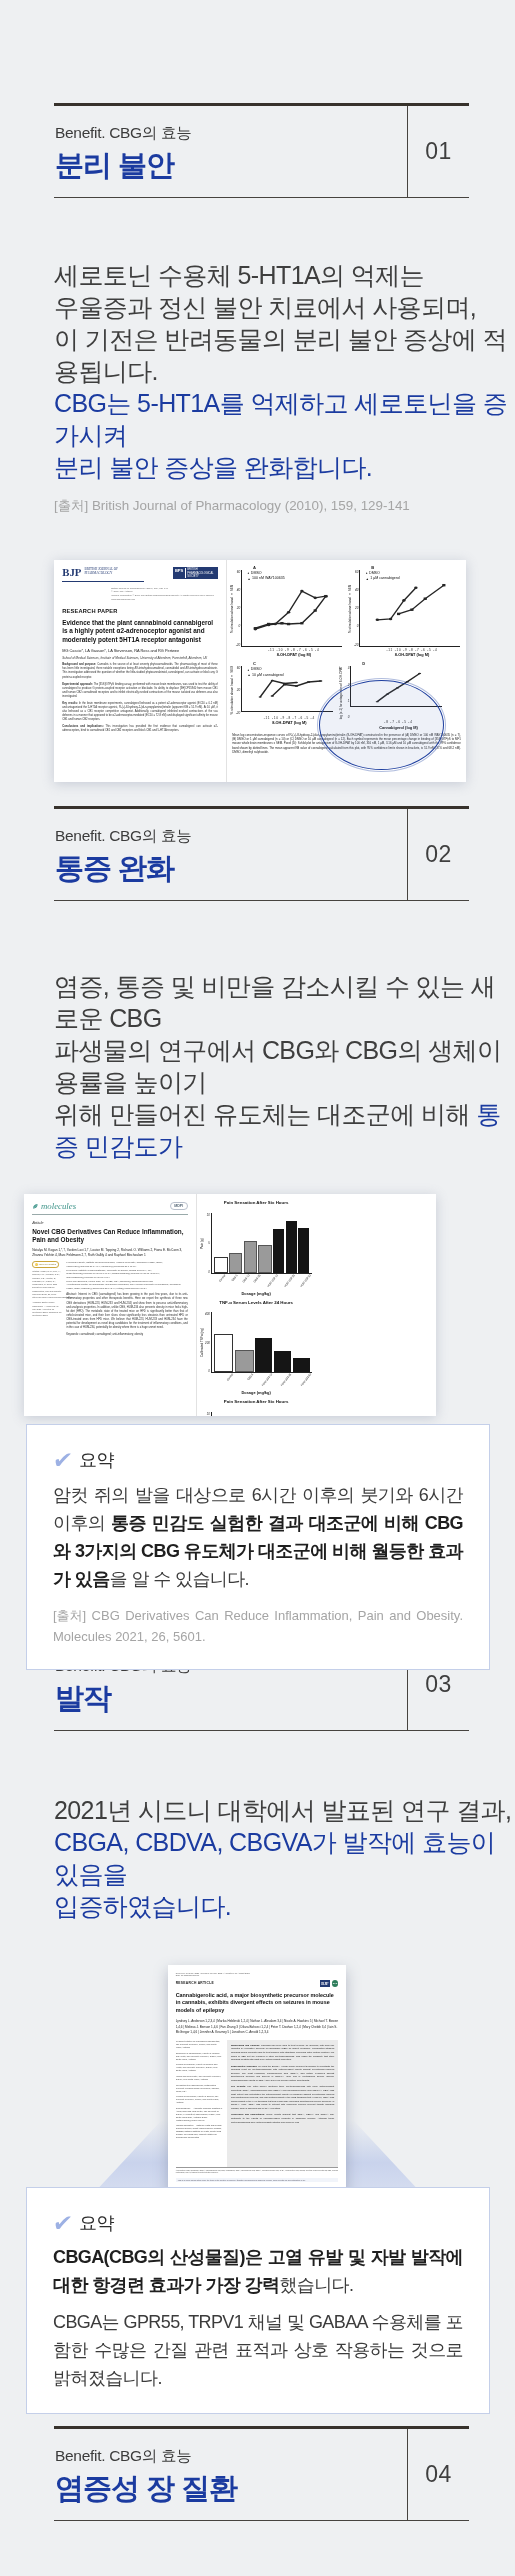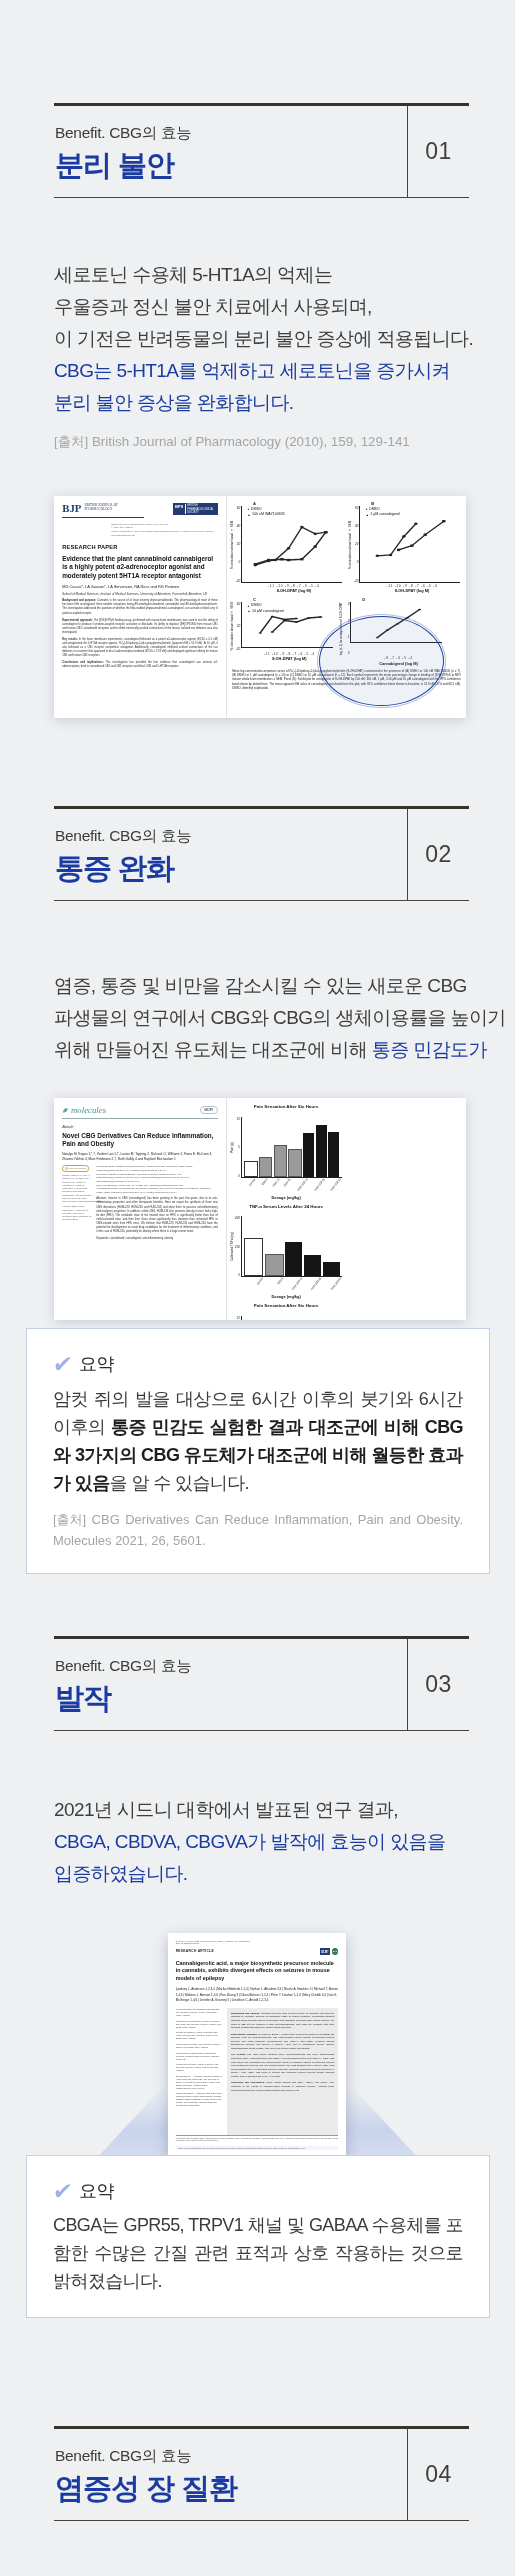--- a/index.html
+++ b/index.html
@@ -10,26 +10,26 @@
   
   .shead{margin-left:54px;width:415px;box-sizing:border-box;display:flex;
          border-top:3.1px solid #37322c;border-bottom:1px solid #46433f;}
   .shead-main{flex:1;padding:16.5px 0 17.5px 1px;}
   .cat{font-size:15.5px;color:#3c3c3c;letter-spacing:-0.3px;}
   .stitle{margin:6.2px 0 0;font-size:29px;line-height:30px;font-weight:700;color:#1b3ba0;letter-spacing:-1px;}
   .snum{width:61px;border-left:1px solid #46433f;display:flex;align-items:center;justify-content:center;}
   .snum span{font-size:23px;color:#3f3f3f;letter-spacing:0.5px;}
 
   
-  .btext{margin:61px 0 0 54px;font-size:19px;line-height:32px;letter-spacing:-0.6px;color:#3e3e3e;}
+  .btext{margin:61px 0 0 54px;font-size:25px;line-height:32px;letter-spacing:-0.6px;color:#3e3e3e;}
   .bl{color:#1b3ba0;font-weight:400;}
   .cite{margin:13.4px 0 0 54px;font-size:13.4px;color:#a5a5a5;}
 
   
-  .fig{position:relative;margin-left:54px;background:#fff;box-shadow:0 1.5px 11.3px rgba(110,120,150,.30);}
+  .fig{position:relative;margin-left:24px;background:#fff;box-shadow:0 1.5px 11.3px rgba(110,120,150,.30);}
   .fig1{margin-top:45px;width:412px;height:222px;display:flex;}
   .fig2{margin-top:32px;width:412px;height:222px;display:flex;}
   .pg{box-sizing:border-box;}
   .pg-l{width:173px;padding:7.2px 8.2px 4.1px 8.2px;border-right:0.5px solid #e2e2e2;overflow:hidden;position:relative;}
   .pg-r{flex:1;position:relative;padding:4.1px 5.2px 0 3.1px;overflow:hidden;}
 
   
   .bjp-row{display:flex;align-items:flex-start;gap:3.1px;}
   .bjp-logo{font-family:"Liberation Serif","DejaVu Serif",serif;font-size:10.8px;font-weight:700;color:#233a72;line-height:1;}
   .bjp-name{font-family:"Liberation Serif","DejaVu Serif",serif;font-size:3.3px;color:#233a72;width:37px;line-height:1.3;}
@@ -570,20 +570,21 @@
         <div class="foot3">Abbreviations: CBD, cannabidiol; CBDVA, cannabidivarinic acid; CBG, cannabigerol; CBGA, cannabigerolic acid; CBGVA, cannabigerovarinic acid; GABA, γ-aminobutyric acid; GPR55, G protein-coupled receptor 55; MES, maximal electroshock; TRPV1, transient receptor potential vanilloid 1.</div>
         <div class="oa3">This is an open access article under the terms of the Creative Commons Attribution-NonCommercial-NoDerivs License, which permits use and distribution in any</div>
       </div>
     </div>
 
     <div class="scard">
       <div class="chead">
         <span class="check">✔</span>
         <span class="chead-t">요약</span>
       </div>
+      <p><b>CBGA(CBG의 산성물질)은 고열 유발 및 자발 발작에 대한 항경련 효과가 가장 강력</b><span>했습니다.</span></p>
       <p><span>CBGA는 GPR55, TRPV1 채널 및 GABAA 수용체를 포함한 수많은 간질 관련 표적과 상호 작용하는 것으로 밝혀졌습니다.</span></p>
     </div>
   </section>
 
   <section class="sec" style="top:2426px">
     <header class="shead">
       <div class="shead-main">
         <div class="cat">Benefit. CBG의 효능</div>
         <h2 class="stitle">염증성 장 질환</h2>
       </div>

